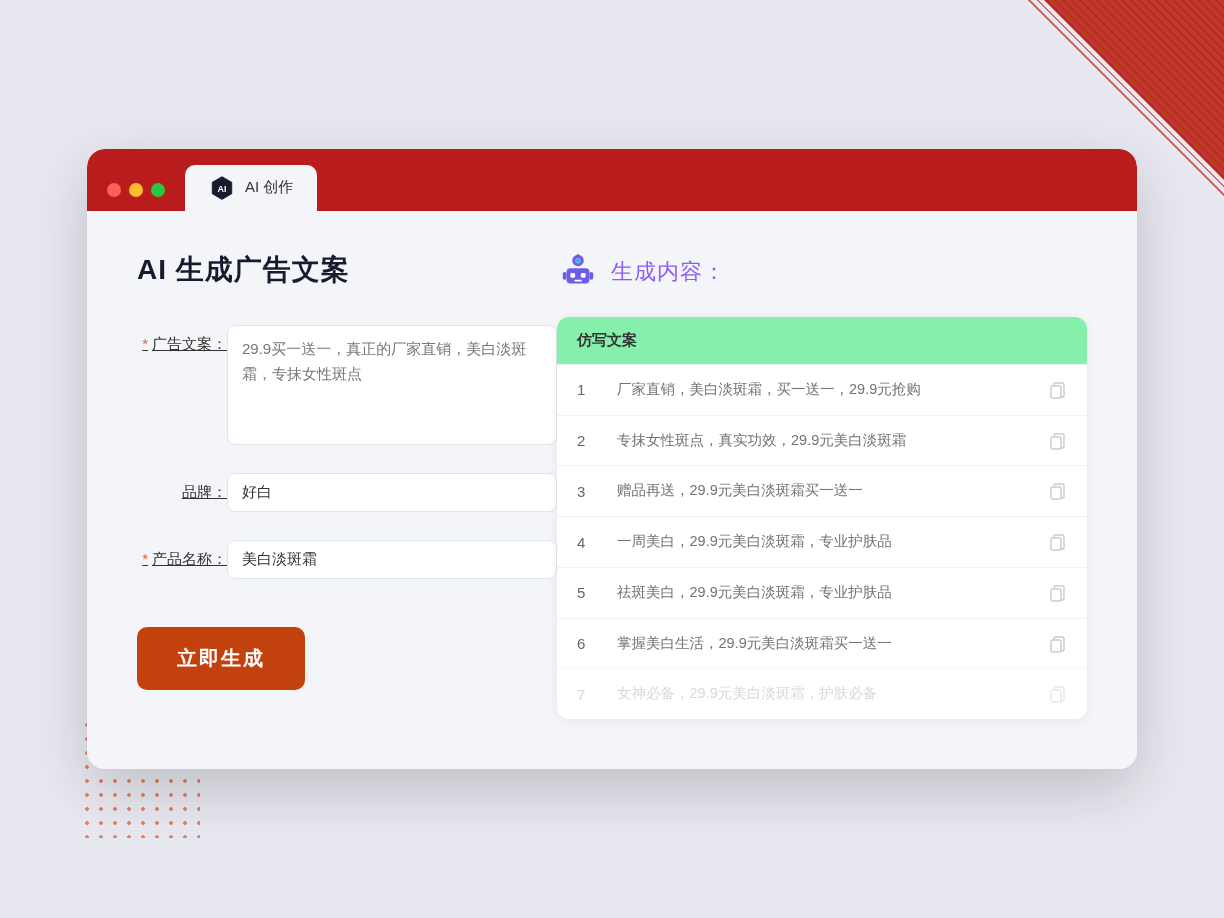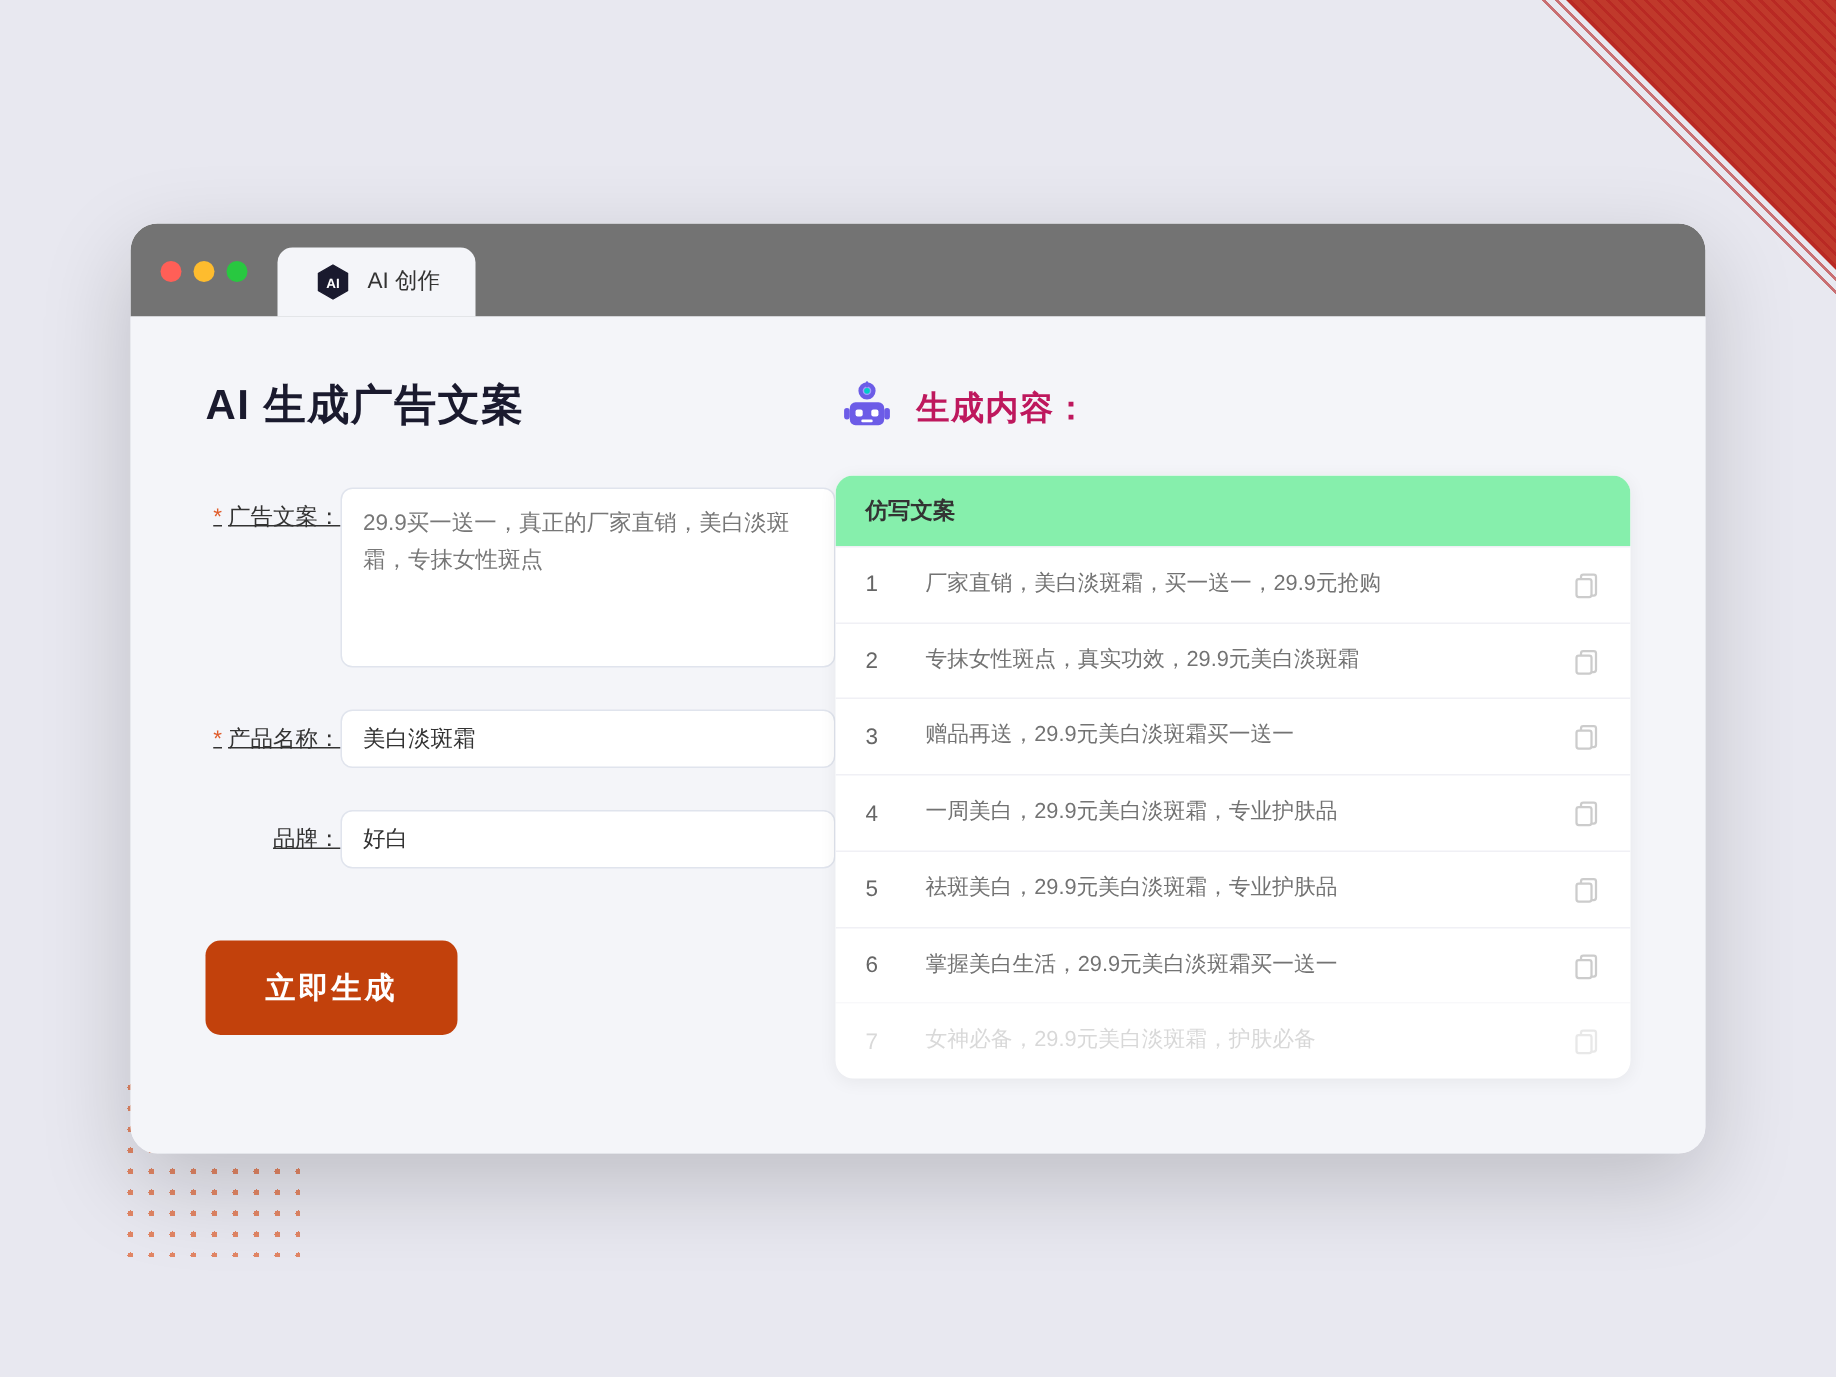--- a/index.html
+++ b/index.html
@@ -61,24 +61,24 @@
       z-index: 10;
       width: 1050px;
       background: #f4f5f9;
       border-radius: 18px;
       box-shadow: 0 20px 60px rgba(0,0,0,0.18);
       overflow: hidden;
     }
 
     
     .title-bar {
-      background: #737373;
+      background: #b91c1c;
       padding: 16px 20px 0 20px;
       display: flex;
-      align-items: center;
+      align-items: flex-end;
       gap: 0;
       border-radius: 18px 18px 0 0;
     }
     .window-controls {
       display: flex;
       gap: 8px;
       align-items: center;
       padding-bottom: 14px;
       margin-right: 20px;
     }
@@ -203,22 +203,22 @@
       margin-bottom: 24px;
     }
 
     .robot-icon {
       width: 42px;
       height: 42px;
     }
 
     .right-title {
       font-size: 22px;
-      font-weight: 700;
-      color: #be185d;
+      font-weight: 400;
+      color: #8b5cf6;
       letter-spacing: 1px;
     }
 
     .results-table {
       width: 100%;
       background: white;
       border-radius: 12px;
       overflow: hidden;
       box-shadow: 0 2px 12px rgba(0,0,0,0.06);
     }
@@ -303,30 +303,30 @@
       
       <div class="form-row">
         <label class="form-label">
           <span class="required-star">*</span><span>广告文案：</span>
         </label>
         <textarea class="form-textarea" placeholder="29.9买一送一，真正的厂家直销，美白淡斑霜，专抹女性斑点" style="">29.9买一送一，真正的厂家直销，美白淡斑霜，专抹女性斑点</textarea>
       </div>
 
       
       <div class="form-row">
+        <label class="form-label">品牌：</label>
+        <input class="form-input" type="text" value="好白" style="">
+      </div>
+
+      
+      <div class="form-row">
         <label class="form-label">
           <span class="required-star">*</span><span>产品名称：</span>
         </label>
         <input class="form-input" type="text" value="美白淡斑霜" style="">
-      </div>
-
-      
-      <div class="form-row">
-        <label class="form-label">品牌：</label>
-        <input class="form-input" type="text" value="好白" style="">
       </div>
 
       <button class="generate-btn">立即生成</button>
     </div>
 
     <div class="right-panel">
       <div class="right-header">
 
         <svg class="robot-icon" viewBox="0 0 44 44" fill="none" xmlns="http://www.w3.org/2000/svg">
           <circle cx="22" cy="10" r="6" fill="#6c5ce7"></circle>

